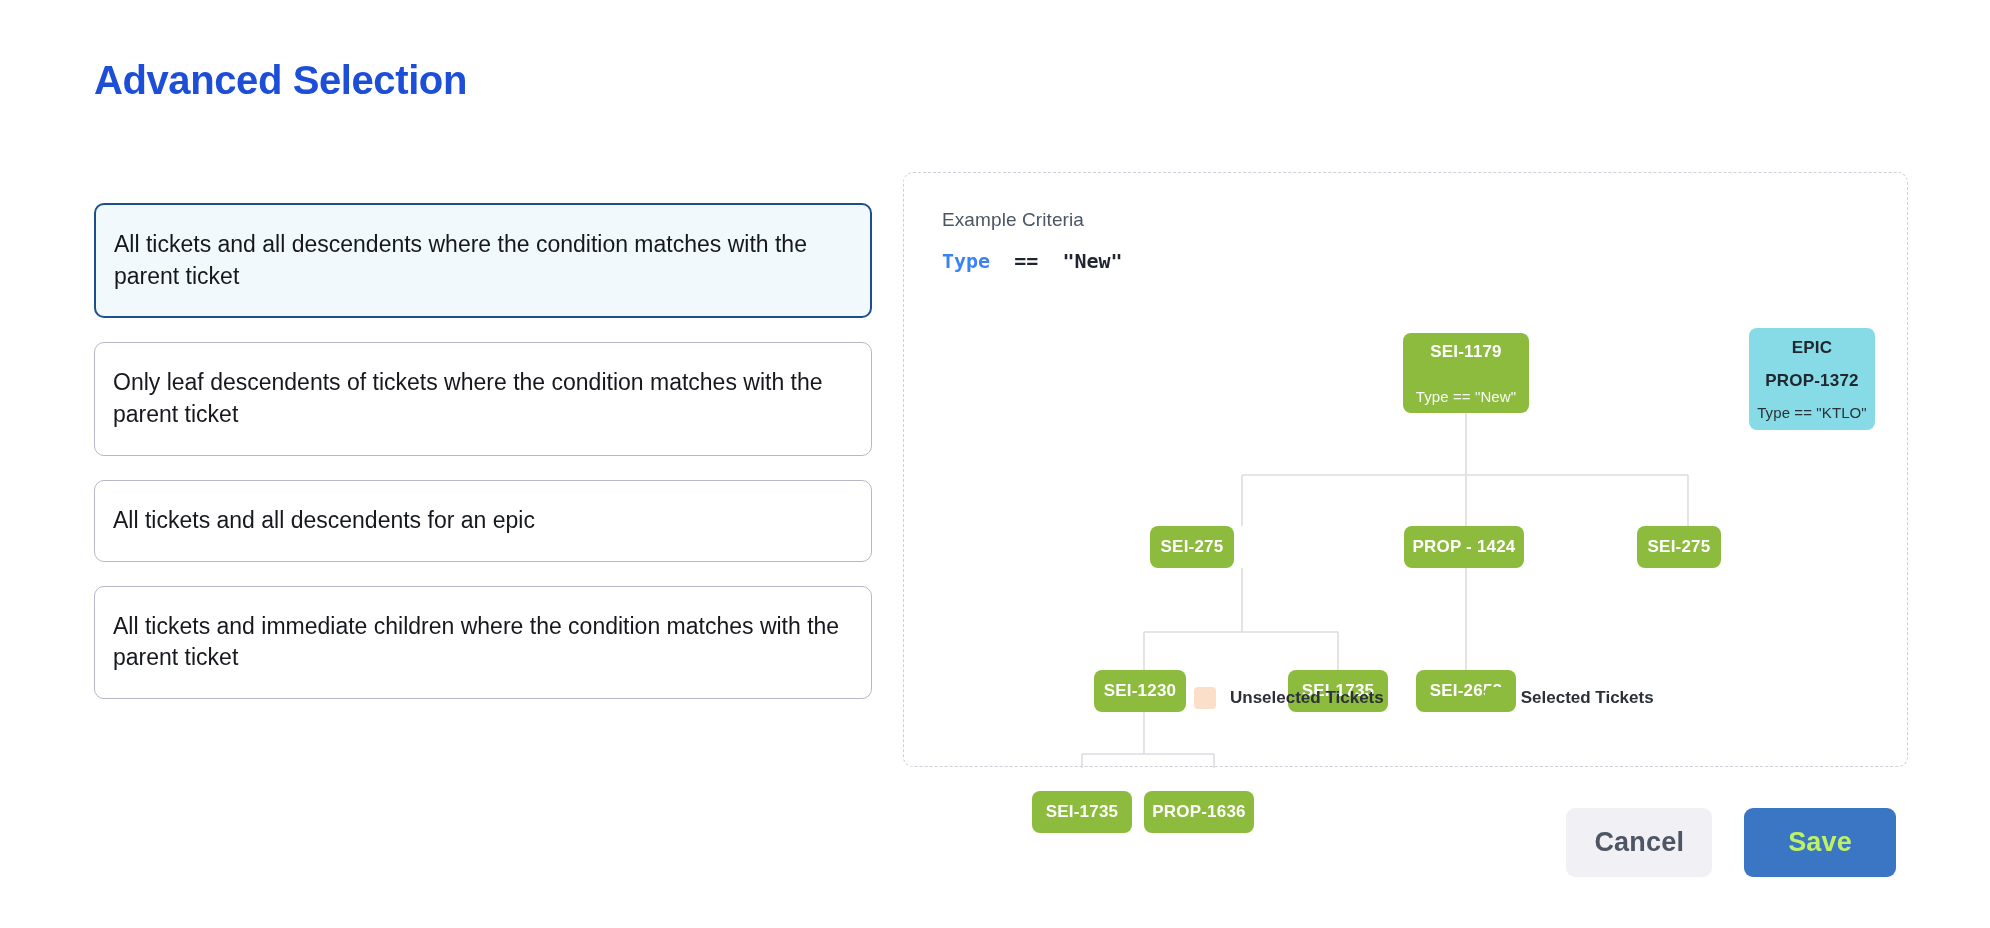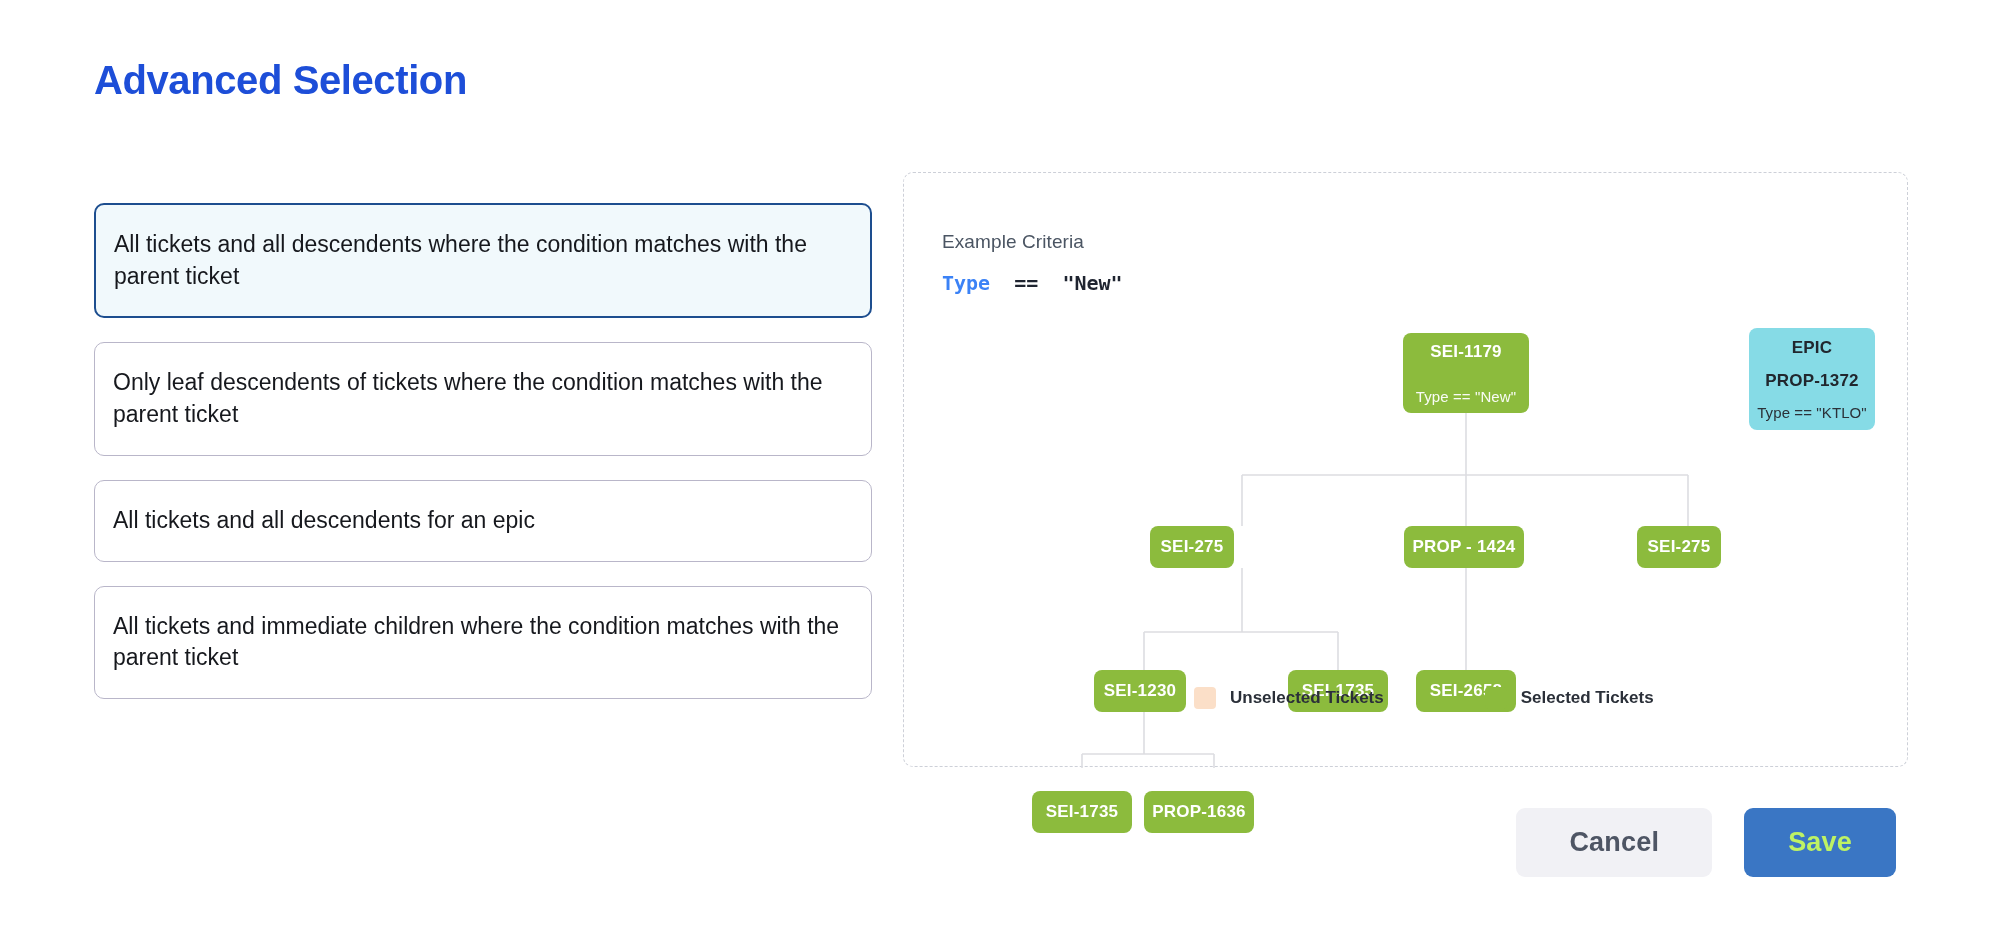--- a/index.html
+++ b/index.html
@@ -65,21 +65,20 @@
     width: 1005px;
     height: 595px;
     border: 1.6px dashed #cdd0d8;
     border-radius: 10px;
     background: #ffffff;
   }
   .criteria {
     position: absolute;
     left: 38px;
     top: 36px;
-    margin-top: 22px;
   }
   .criteria-title {
     font-size: 19px;
     color: #4b5563;
     letter-spacing: 0.1px;
   }
   .criteria-expr {
     margin-top: 18px;
     font-family: "DejaVu Sans Mono", monospace;
     font-size: 20px;
@@ -153,21 +152,21 @@
     border-radius: 9px;
     font-size: 27px;
     font-weight: 700;
     cursor: pointer;
     font-family: "Liberation Sans", sans-serif;
     letter-spacing: 0.2px;
   }
   .btn-cancel {
     background: #f1f1f5;
     color: #4e5564;
-    padding: 19px 53px;
+    padding: 19px 28px;
   }
   .btn-save {
     background: #3a76c4;
     color: #bef264;
     padding: 19px 44px;
   }
 </style>
 </head>
 <body>
 

